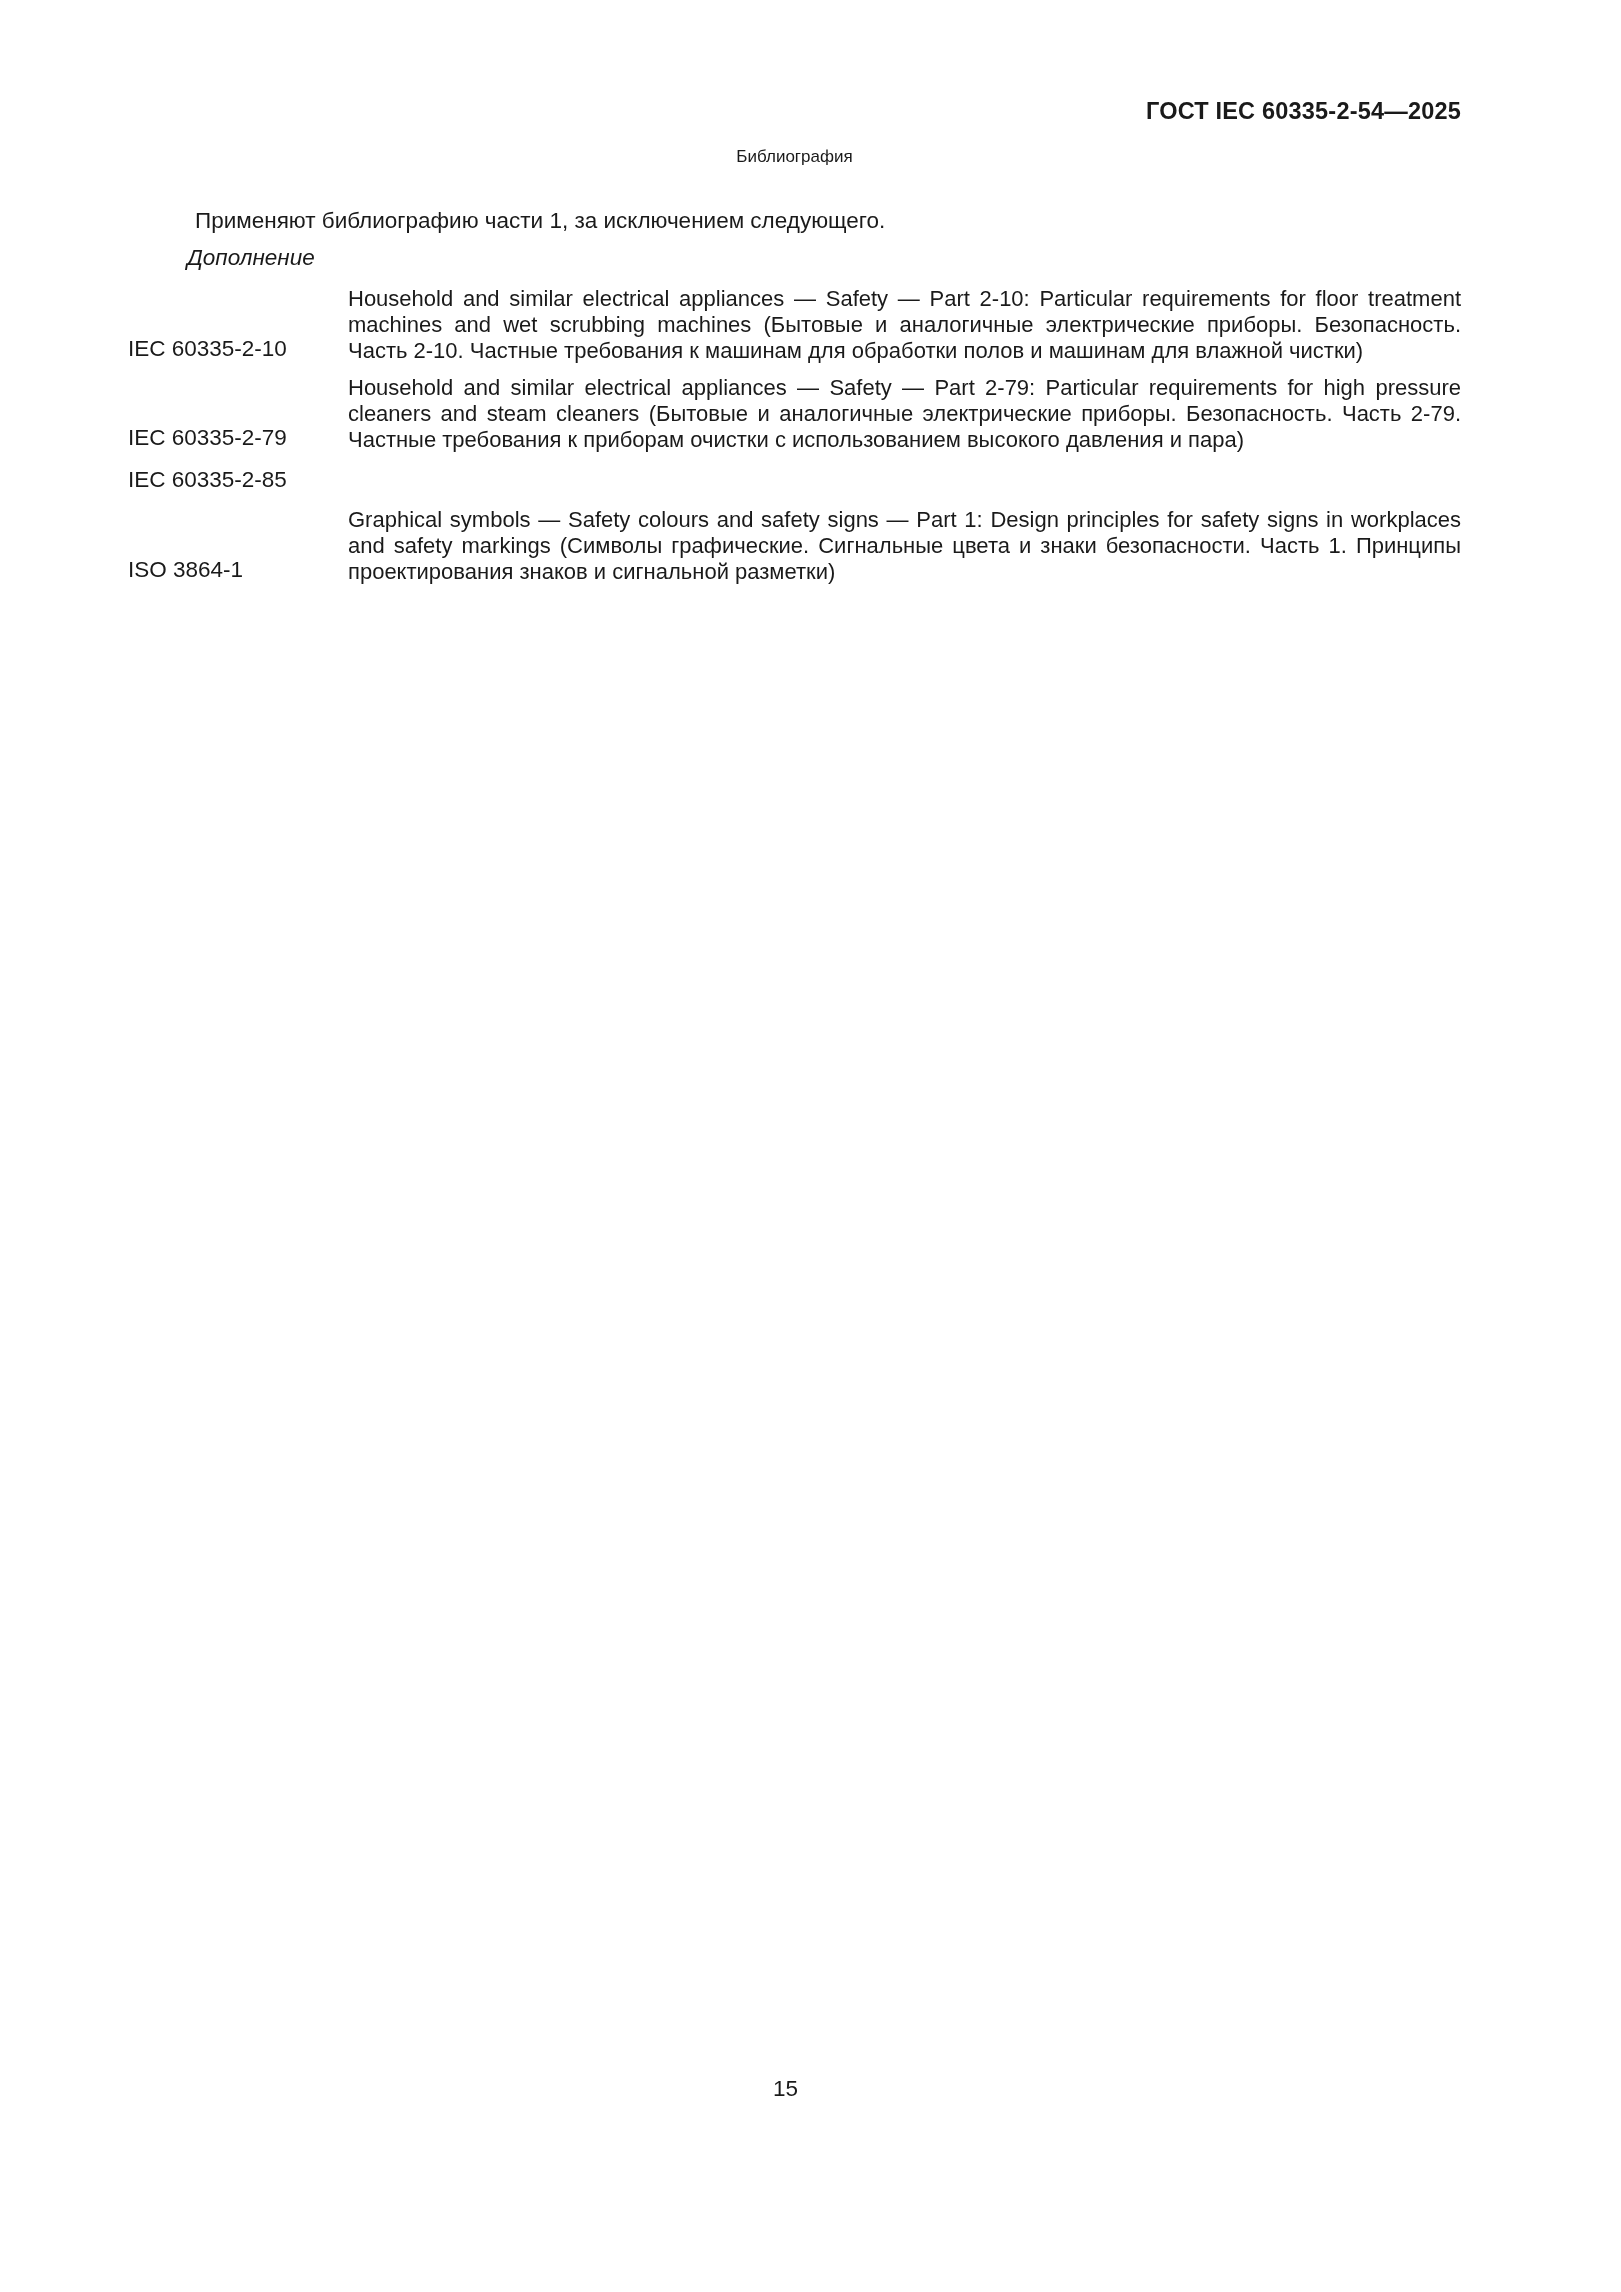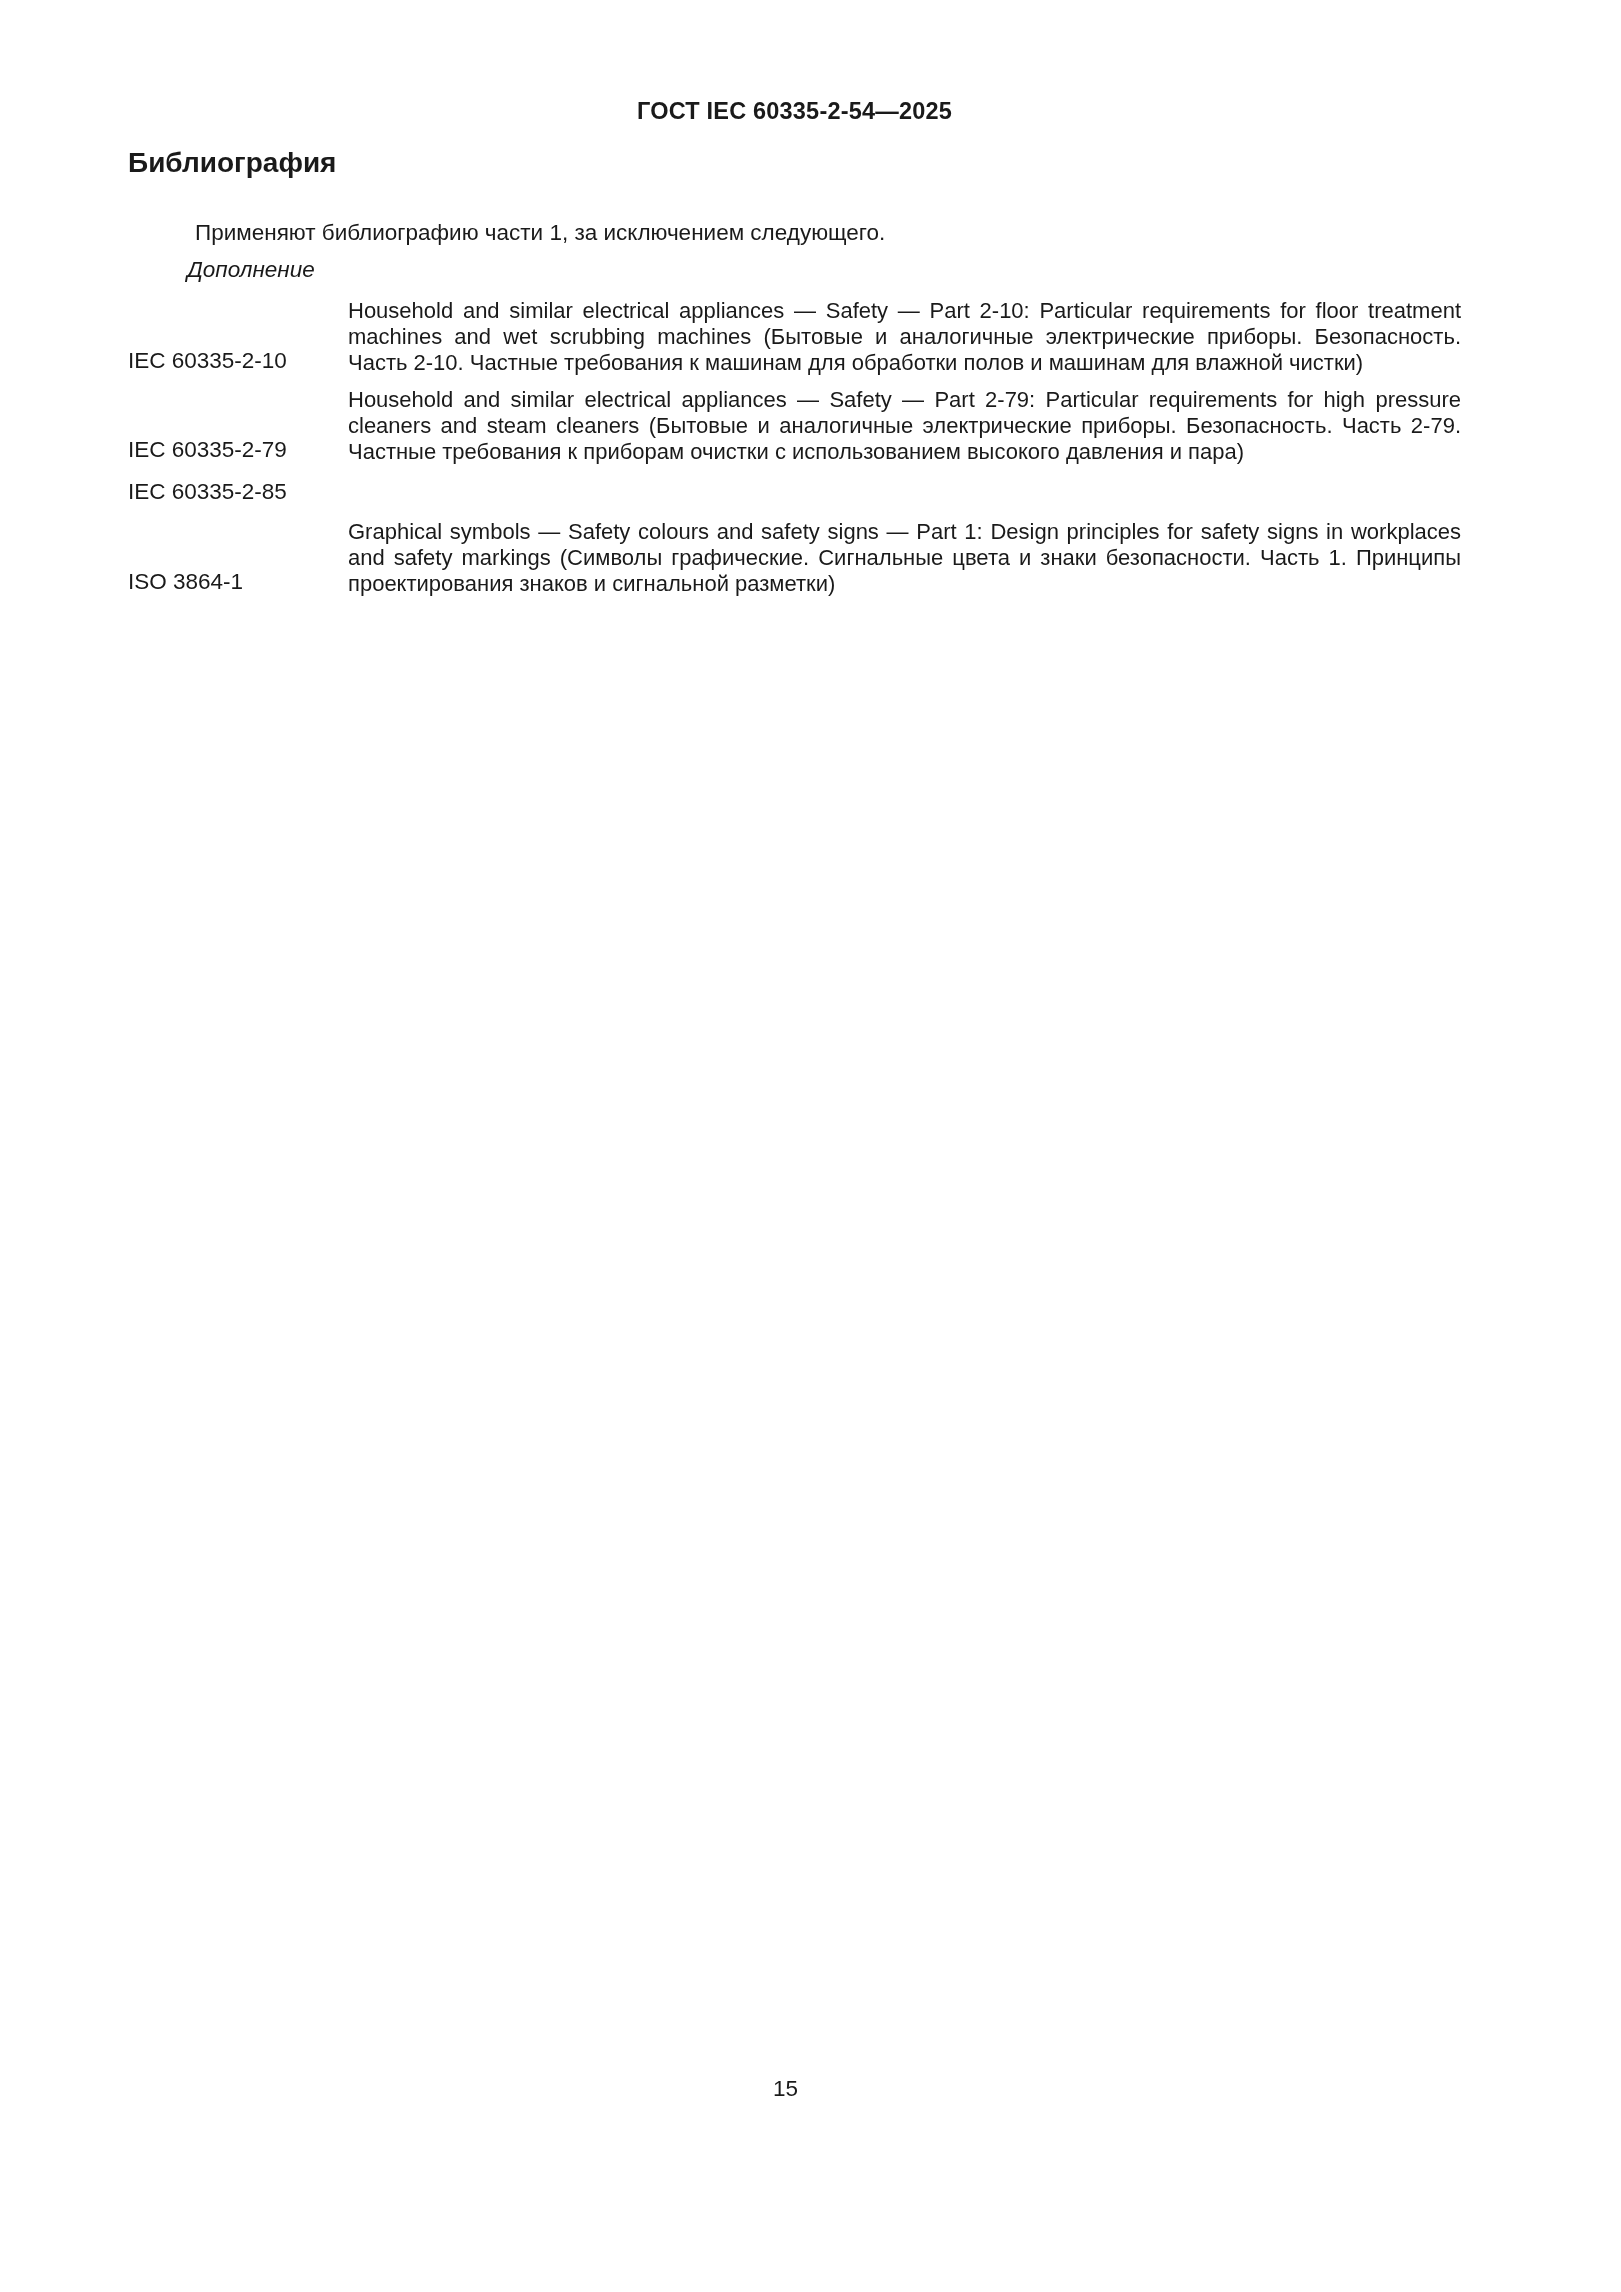--- a/index.html
+++ b/index.html
@@ -14,34 +14,35 @@
     background: #ffffff;
     font-family: "Liberation Sans", sans-serif;
     color: #1a1a1a;
     overflow: hidden;
   }
   .doc-header {
     position: absolute;
     top: 98px;
     left: 128px;
     width: 1333px;
-    text-align: center;
+    text-align: right;
     font-weight: bold;
     font-size: 23.5px;
     letter-spacing: 0.2px;
   }
   .content {
     position: absolute;
     top: 147px;
     left: 128px;
     width: 1333px;
   }
   .doc-title {
-    font-weight: bold;
-    font-size: 28px;
+    text-align: center;
+    font-weight: normal;
+    font-size: 17px;
     margin: 0 0 39px 0;
   }
   .intro {
     font-size: 22.5px;
     line-height: 29px;
     text-indent: 59px;
     margin: 8px;
     text-align: justify;
   }
   .supplement {

